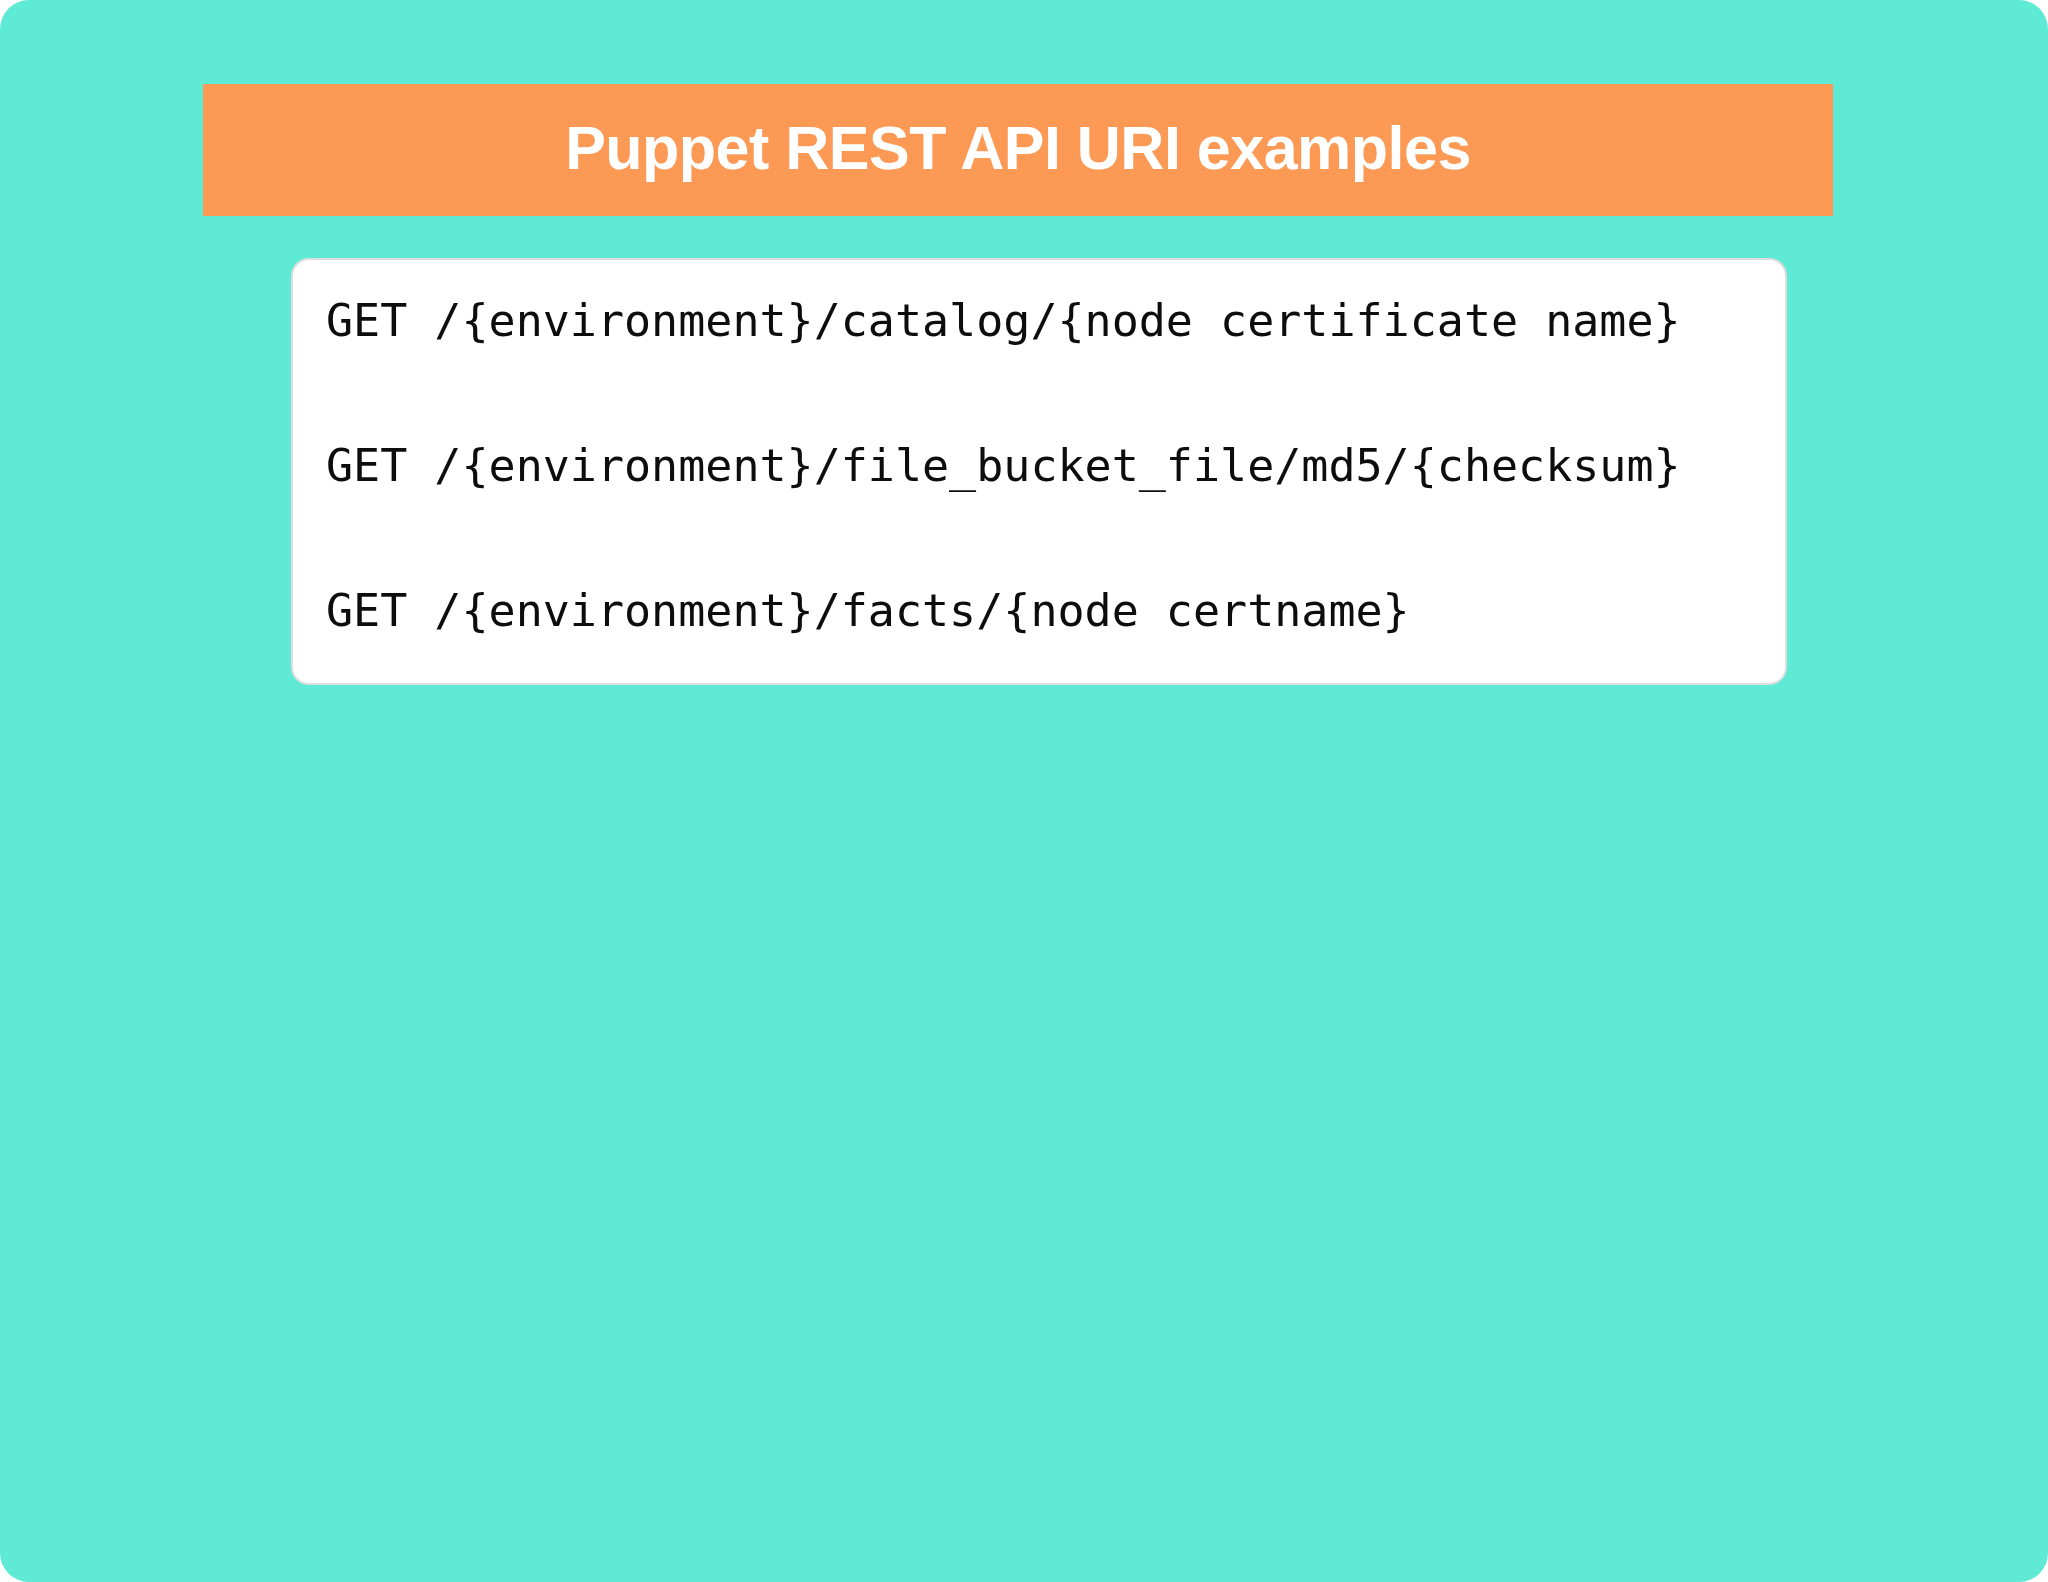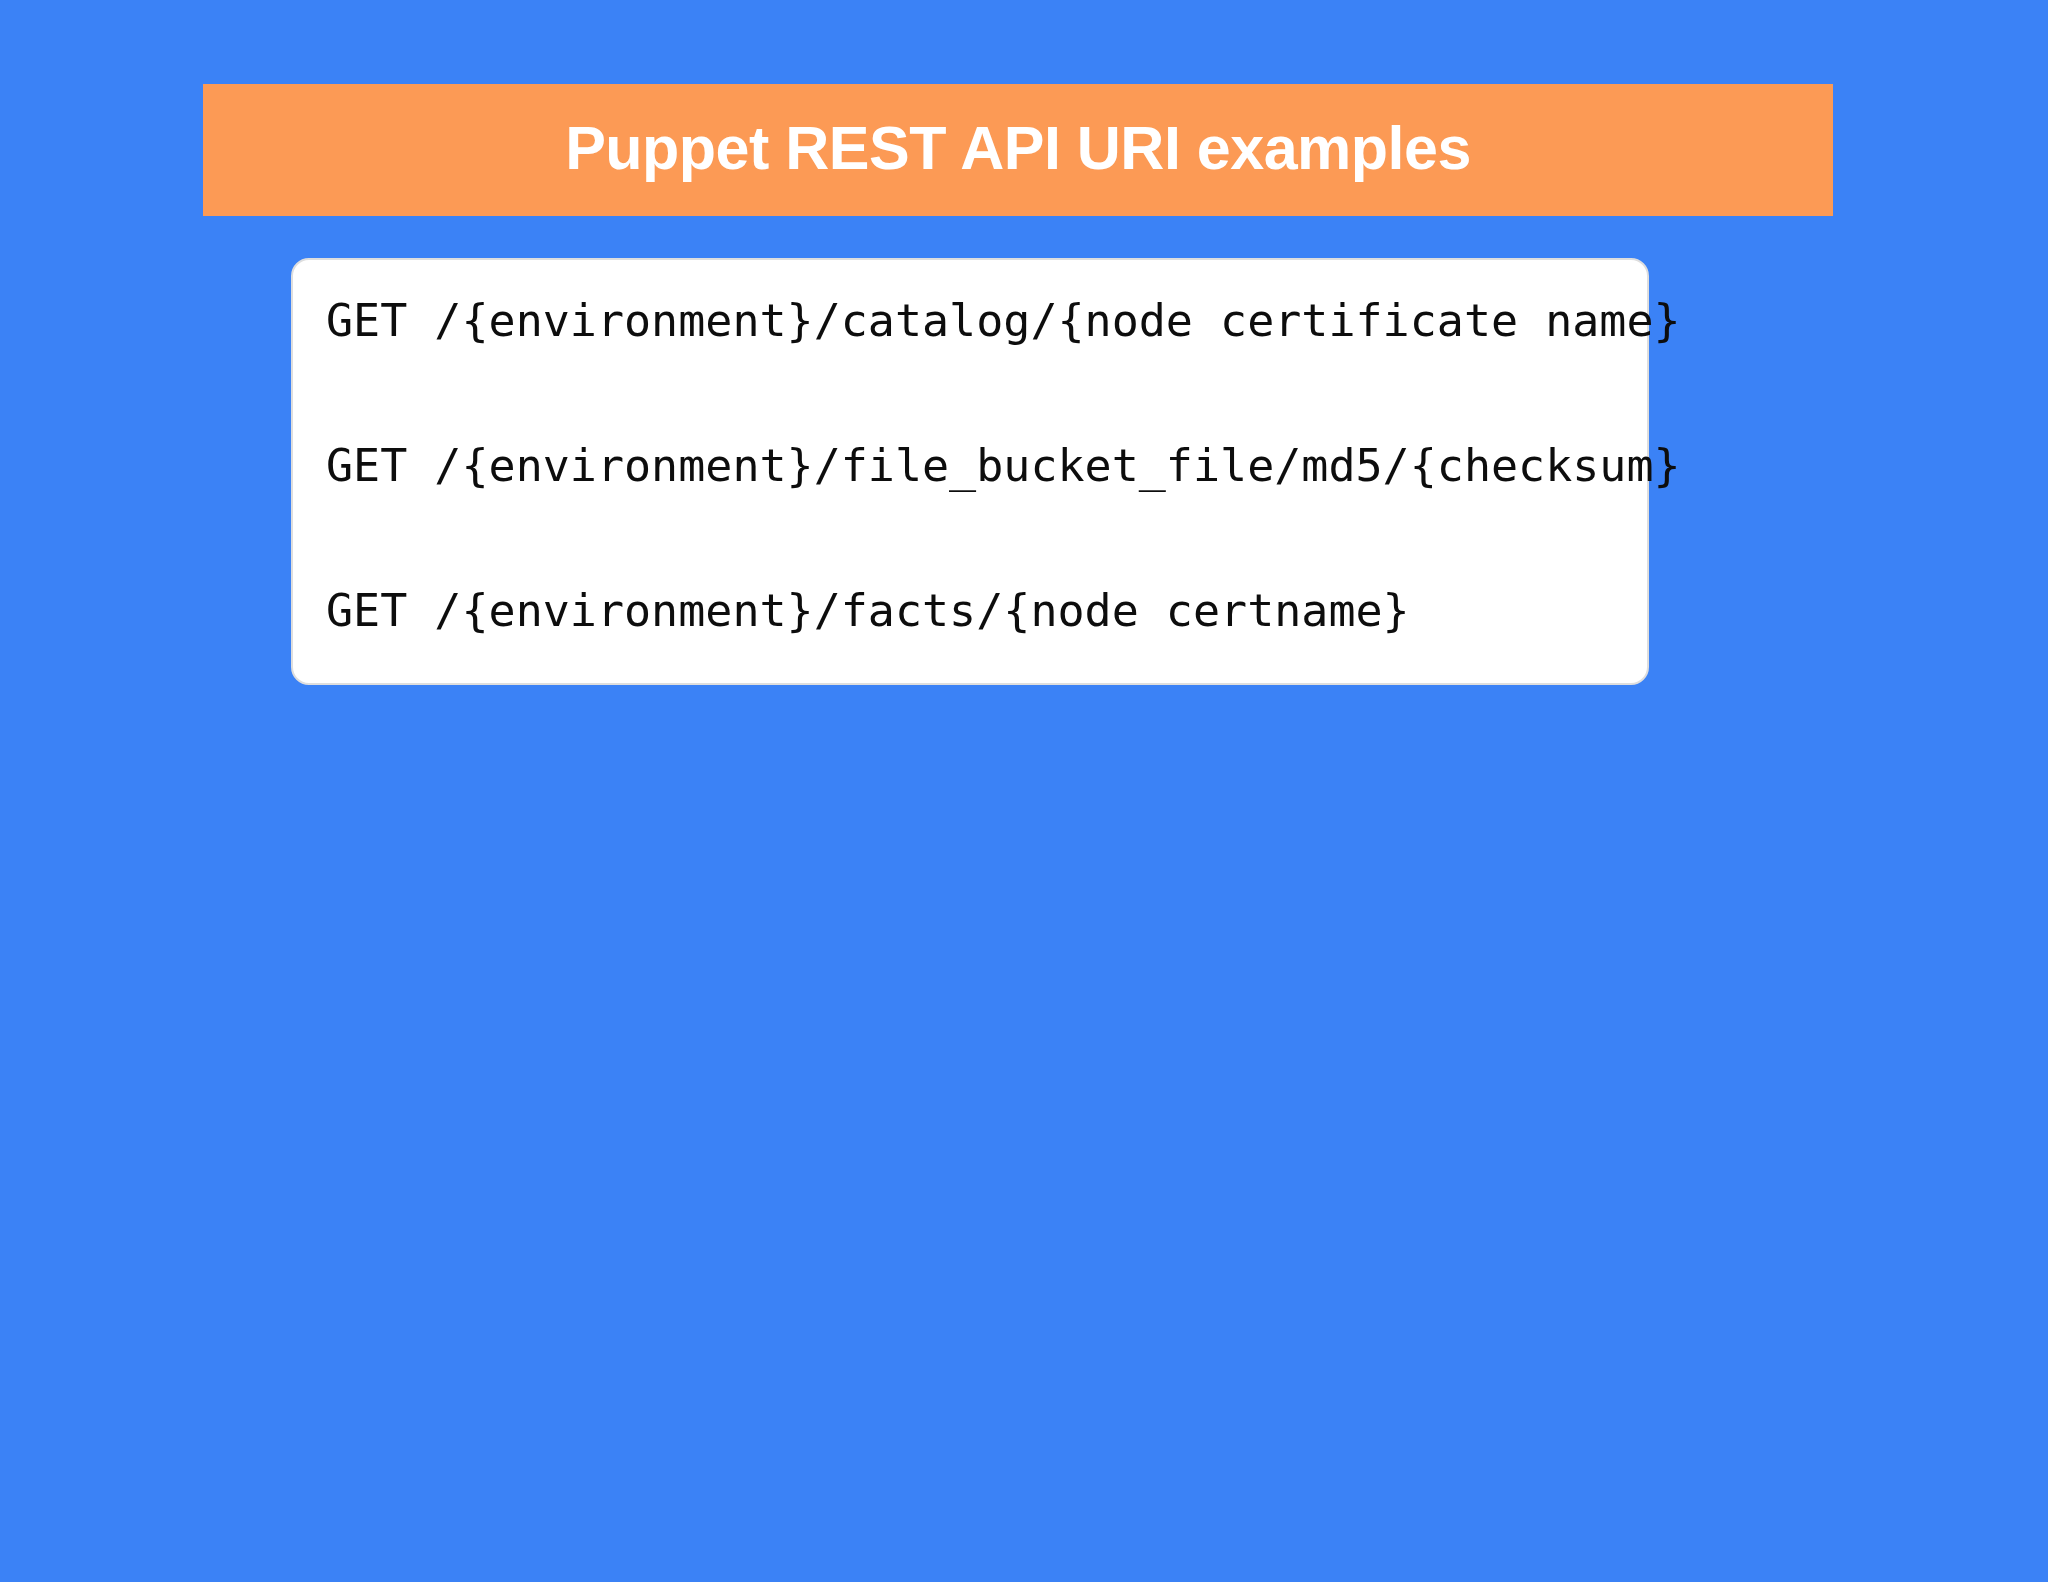--- a/index.html
+++ b/index.html
@@ -13,21 +13,22 @@
     height: 1582px;
     position: relative;
     overflow: hidden;
     font-family: "Liberation Sans", sans-serif;
     -webkit-font-smoothing: antialiased;
   }
 
   #slide {
     position: absolute;
     inset: 0;
-    background: #3b82f6;
+    background: #5eead4;
+    border-radius: 29px;
   }
 
   
   #title-banner {
     position: absolute;
     left: 203px;
     top: 84px;
     width: 1630px;
     height: 132px;
     background: #fc9a55;
@@ -49,21 +50,21 @@
     padding: 0;
     position: relative;
     top: -2px;
   }
 
   
   #code-card {
     position: absolute;
     left: 291px;
     top: 258px;
-    width: 1358px;
+    width: 1496px;
     height: 427px;
     background: #ffffff;
     border: 2px solid #dedede;
     border-radius: 18px;
     box-sizing: border-box;
     padding: 0;
   }
 
   #code-list {
     position: absolute;

